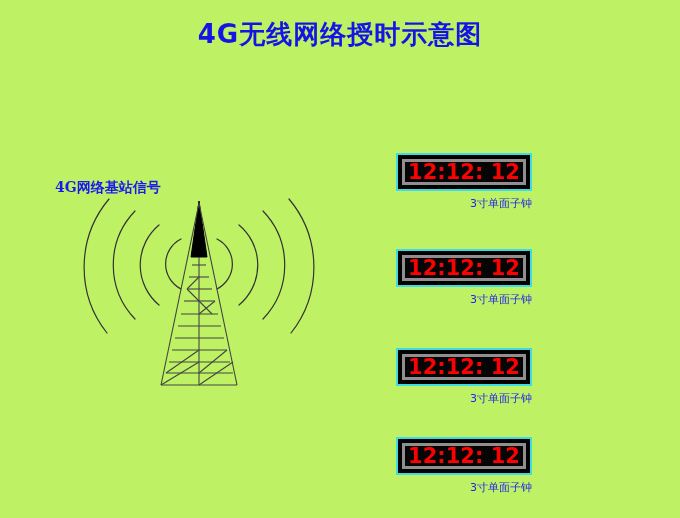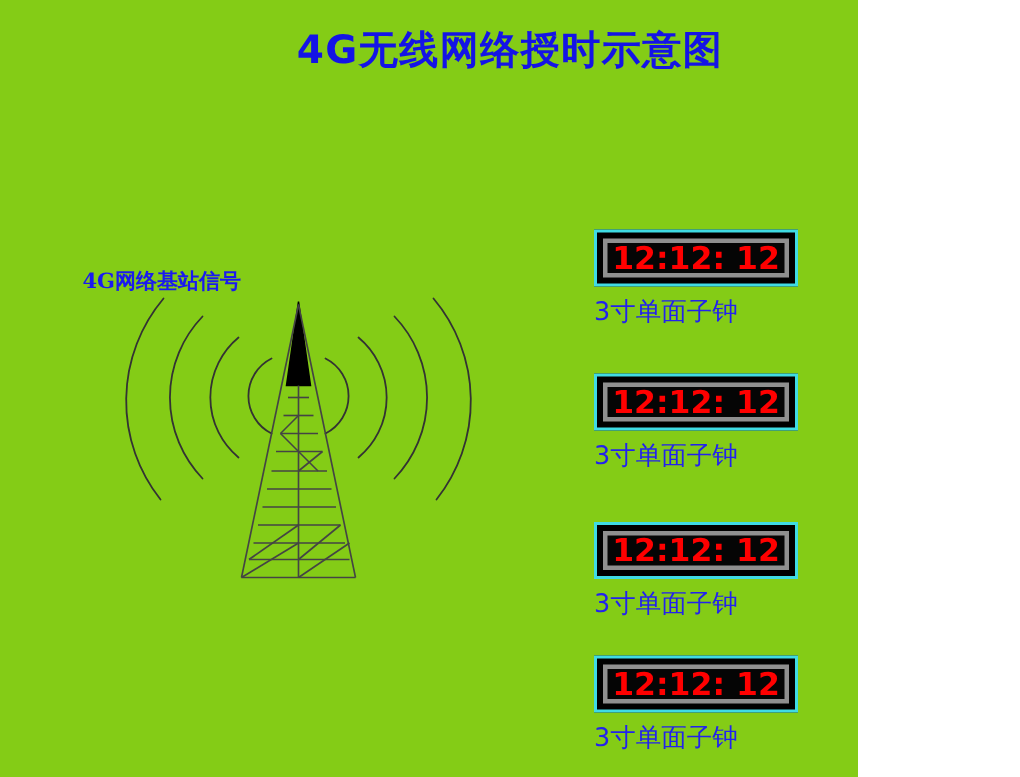--- a/index.html
+++ b/index.html
@@ -5,23 +5,23 @@
   html, body {
     margin: 0;
     padding: 0;
     background: #ffffff;
   }
   body {
     font-family: "Liberation Sans", sans-serif;
   }
   #canvas {
     position: relative;
-    width: 572px;
+    width: 680px;
     height: 518px;
-    background: #84cc16;
+    background: #bef264;
     overflow: hidden;
   }
 
   
   #page-title {
     position: absolute;
     left: 0;
     top: 18px;
     width: 680px;
     text-align: center;
@@ -89,24 +89,24 @@
     font-family: "DejaVu Sans", sans-serif;
     font-weight: 700;
     font-size: 21px;
     letter-spacing: 0px;
     line-height: 21px;
     white-space: pre;
   }
   .clock-caption {
     margin-top: 5px;
     width: 136px;
-    text-align: left;
+    text-align: right;
     color: #2222ee;
     font-family: "DejaVu Sans", sans-serif;
-    font-size: 17px;
+    font-size: 11px;
     white-space: nowrap;
   }
 </style>
 </head>
 <body>
 
 <div id="canvas">
 
   <div id="page-title">4G无线网络授时示意图</div>
 

